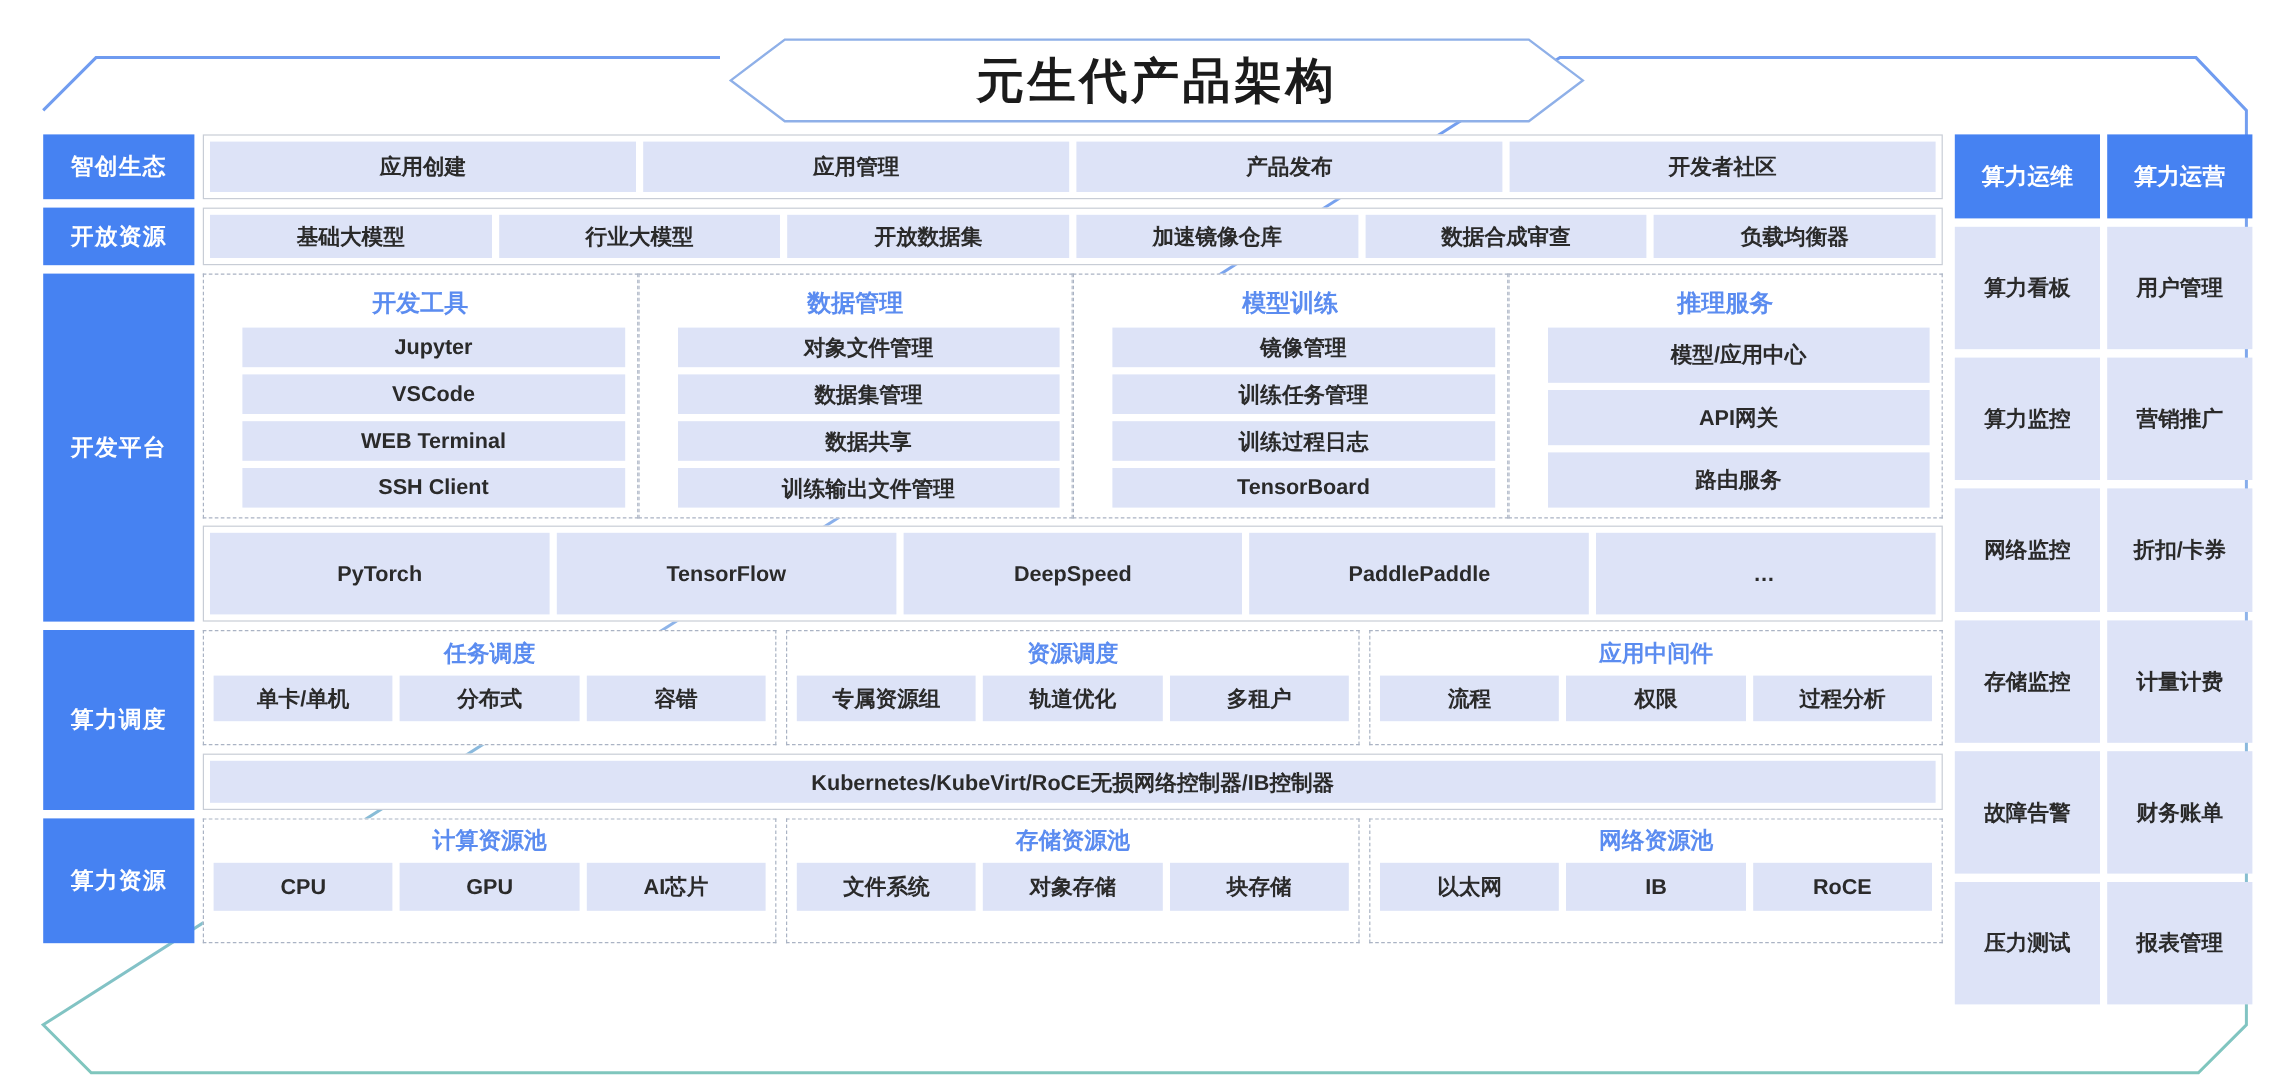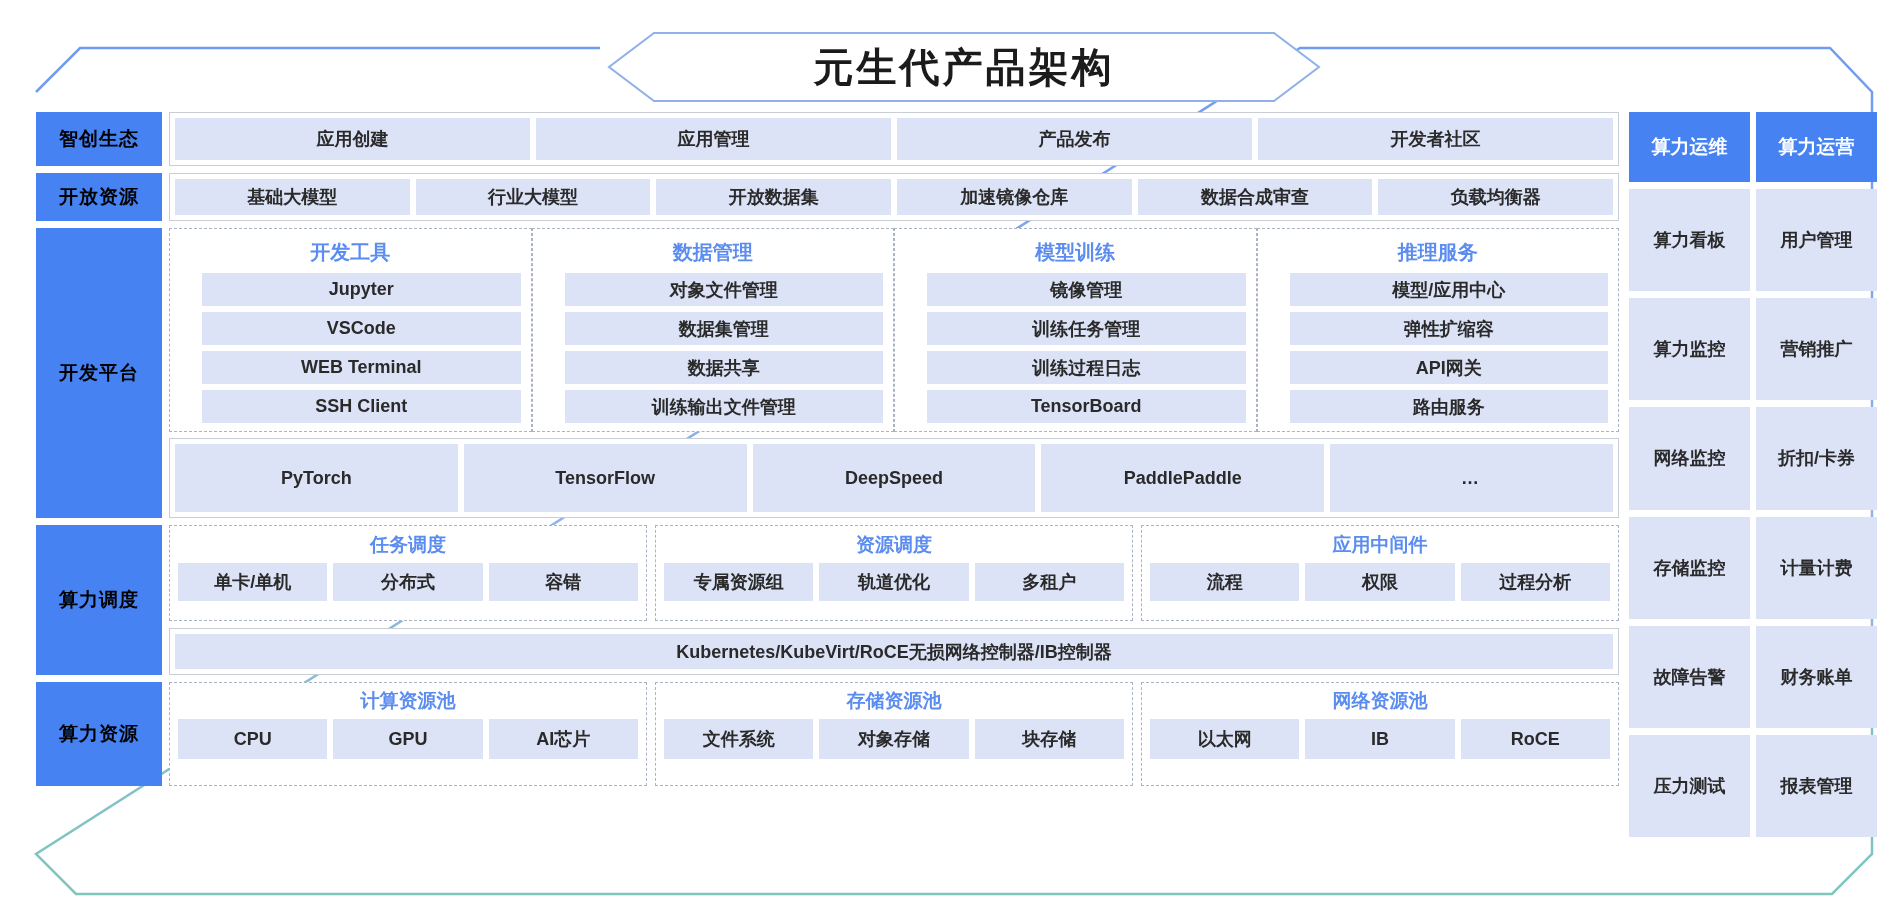--- a/index.html
+++ b/index.html
@@ -29,21 +29,21 @@
     position:absolute;left:36px;top:112px;width:1840px;height:725px;
     display:flex;gap:10px;
   }
   .left-col{flex:0 0 1583px;display:flex;flex-direction:column;gap:7px;}
   .right-col{flex:0 0 248px;display:flex;flex-direction:column;gap:0px;}
 
   
   .row{display:flex;gap:7px;}
   .cap{
     flex:0 0 126px;
-    background:#4682f2;color:#000000;
+    background:#4682f2;color:#ffffff;
     display:flex;align-items:center;justify-content:center;
     font-size:19px;font-weight:bold;letter-spacing:1px;
   }
   .body-box{
     flex:1 1 auto;
     border:1px solid #c8cdd6;
     background:#ffffff;
     padding:5px;
     display:flex;
     box-sizing:border-box;
@@ -200,21 +200,20 @@
               <div class="chip">训练任务管理</div>
               <div class="chip">训练过程日志</div>
               <div class="chip">TensorBoard</div>
             </div>
           </div>
 
           <div class="dgroup">
             <div class="gtitle">推理服务</div>
             <div class="glist">
               <div class="chip">模型/应用中心</div>
-              <div class="chip">弹性扩缩容</div>
               <div class="chip">API网关</div>
               <div class="chip">路由服务</div>
             </div>
           </div>
 
         </div>
 
         <div class="body-box fw-row">
           <div class="chip-row">
             <div class="chip">PyTorch</div>

